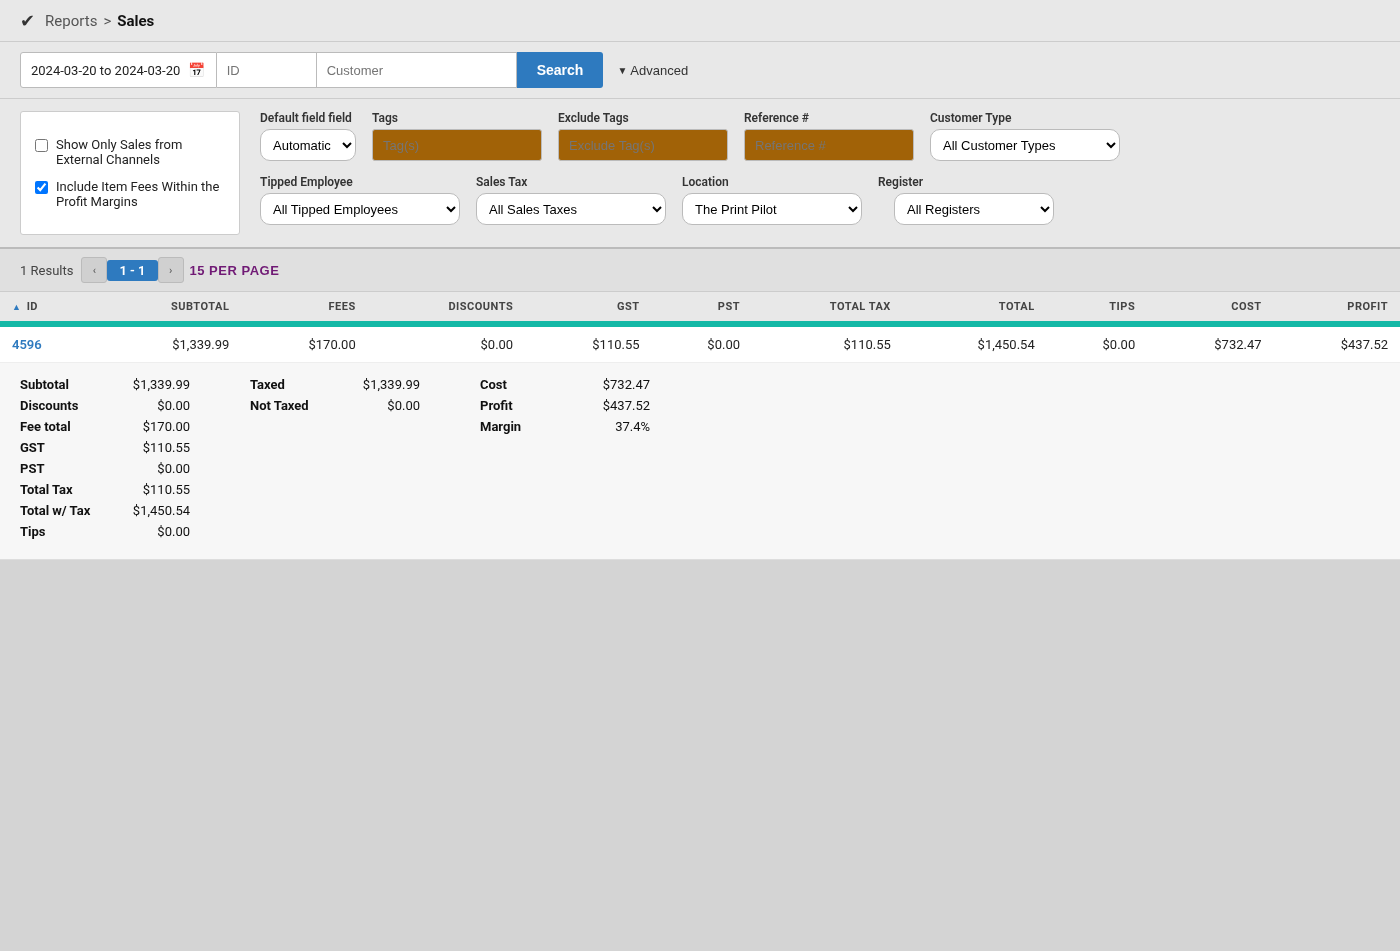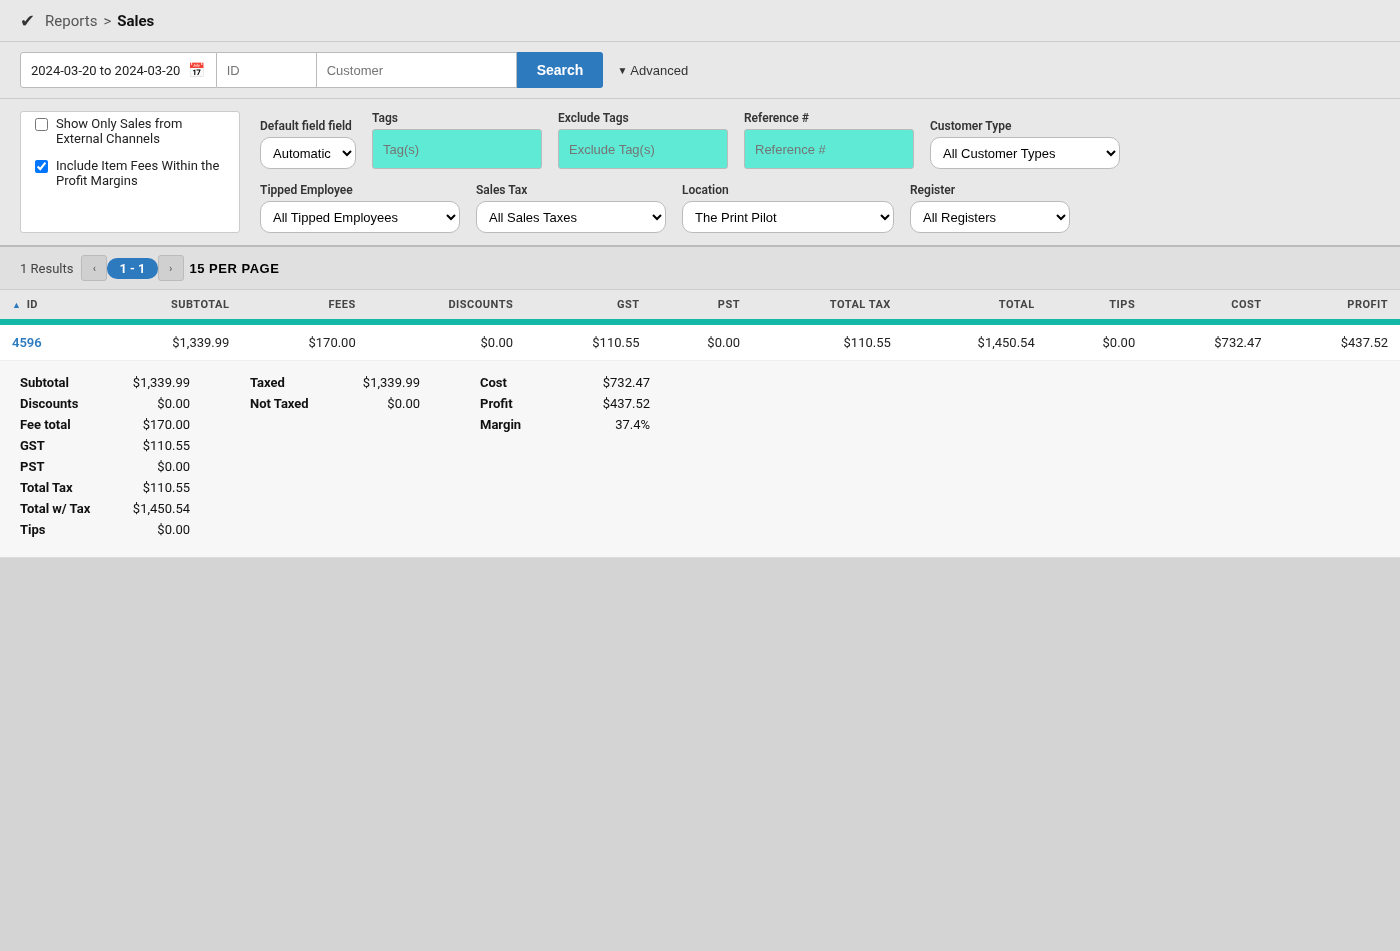--- a/index.html
+++ b/index.html
@@ -108,21 +108,21 @@
       border-bottom: 2px solid #bbb;
       gap: 0;
     }
 
     
     .filter-checkboxes {
       width: 204px;
       min-width: 220px;
       background: #fff;
       border: 1px solid #ccc;
-      padding: 4px 14px;
+      padding: 25px 14px;
       border-radius: 3px;
       margin-right: 20px;
       display: flex;
       flex-direction: column;
       gap: 12px;
     }
     .checkbox-row {
       display: flex;
       align-items: flex-start;
       gap: 8px;
@@ -162,22 +162,22 @@
       background: #fff;
       padding: 5px 8px;
       font-size: 13px;
       height: 32px;
       outline: none;
       cursor: pointer;
     }
     .filter-input {
       border: 1px solid #bbb;
       border-radius: 3px;
-      background: #5eead4;
-      padding: 19px 10px;
+      background: #a16207;
+      padding: 11px 10px;
       font-size: 13px;
       height: 32px;
       outline: none;
     }
     .filter-group.wide .filter-input { width: 200px; }
 
     
     .pagination-bar {
       background: #e0e0e0;
       padding: 8px 20px;
@@ -199,29 +199,29 @@
       display: flex;
       align-items: center;
       justify-content: center;
       cursor: pointer;
       font-size: 11px;
       color: #555;
     }
     .page-indicator {
       background: #2e7abf;
       color: #fff;
-      border-radius: 10px;
+      border-radius: 3px;
       padding: 3px 12px;
       font-size: 13px;
       font-weight: 600;
     }
     .per-page-btn {
       background: none;
       border: none;
-      color: #000000;
+      color: #701a75;
       font-size: 13px;
       font-weight: 600;
       cursor: pointer;
       margin-left: 6px;
       letter-spacing: 0.5px;
     }
 
     
     .table-wrapper {
       background: #fff;
@@ -376,27 +376,27 @@
         </select>
       </div>
       <div class="filter-group">
         <label class="filter-label">Sales Tax</label>
         <select class="filter-select" style="width:190px;">
           <option>All Sales Taxes</option>
         </select>
       </div>
       <div class="filter-group">
         <label class="filter-label">Location</label>
-        <select class="filter-select" style="width:212px;">
+        <select class="filter-select" style="width:180px;">
           <option>The Print Pilot</option>
         </select>
       </div>
       <div class="filter-group">
         <label class="filter-label">Register</label>
-        <select class="filter-select" style="width:160px;">
+        <select class="filter-select" style="width:160px;margin-left:16px;">
           <option>All Registers</option>
         </select>
       </div>
     </div>
   </div>
 </div>
 
 <div class="pagination-bar">
   <span class="results-count">1 Results</span>
   <div class="page-nav-btn">‹</div>

